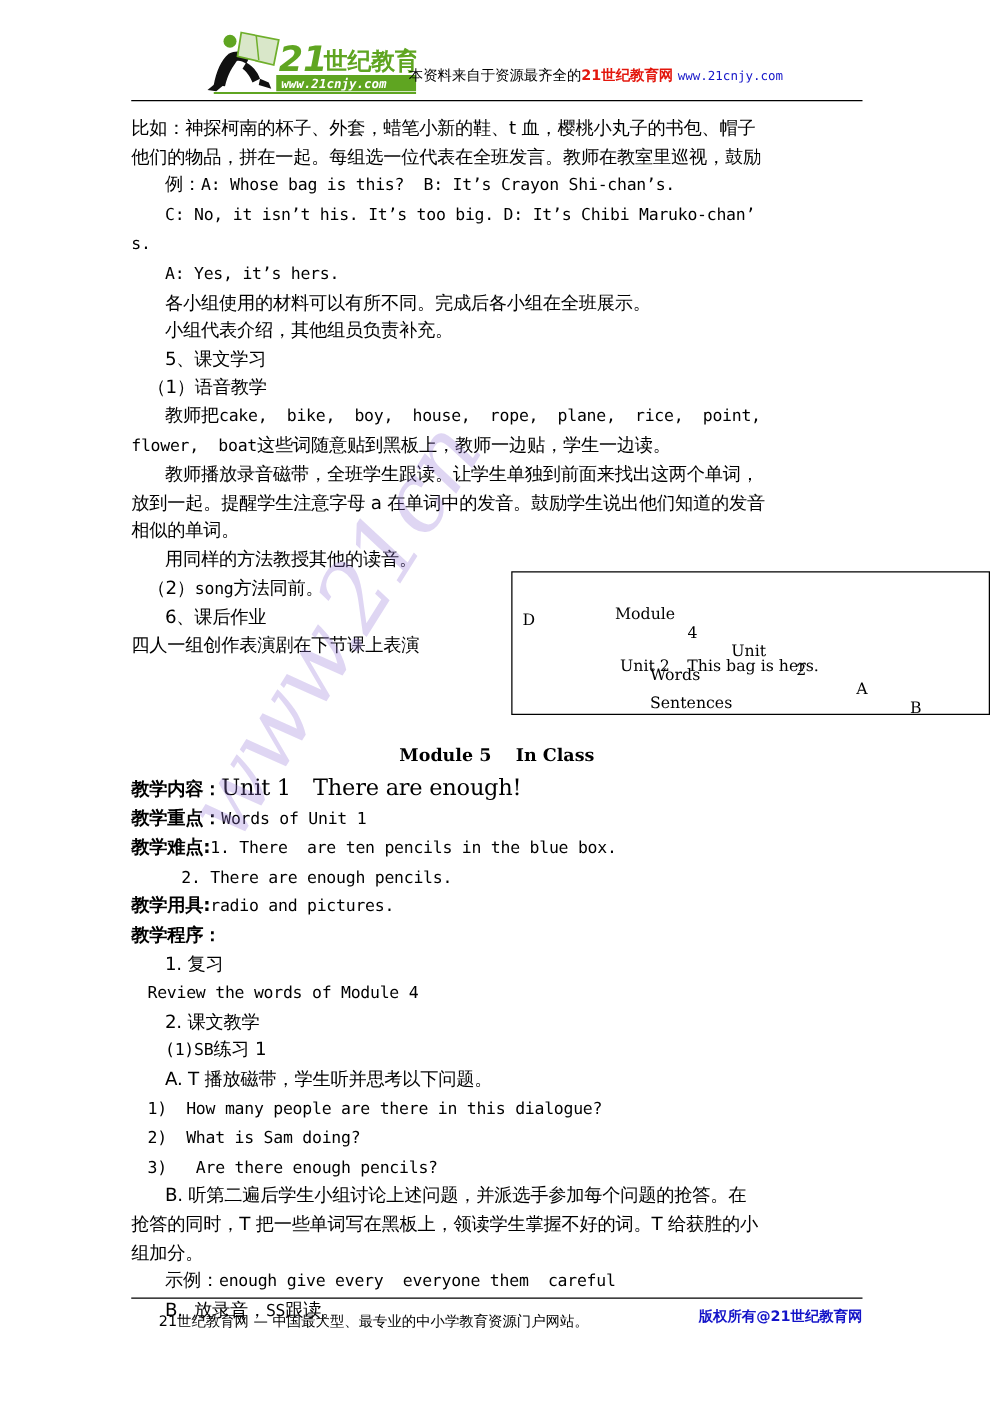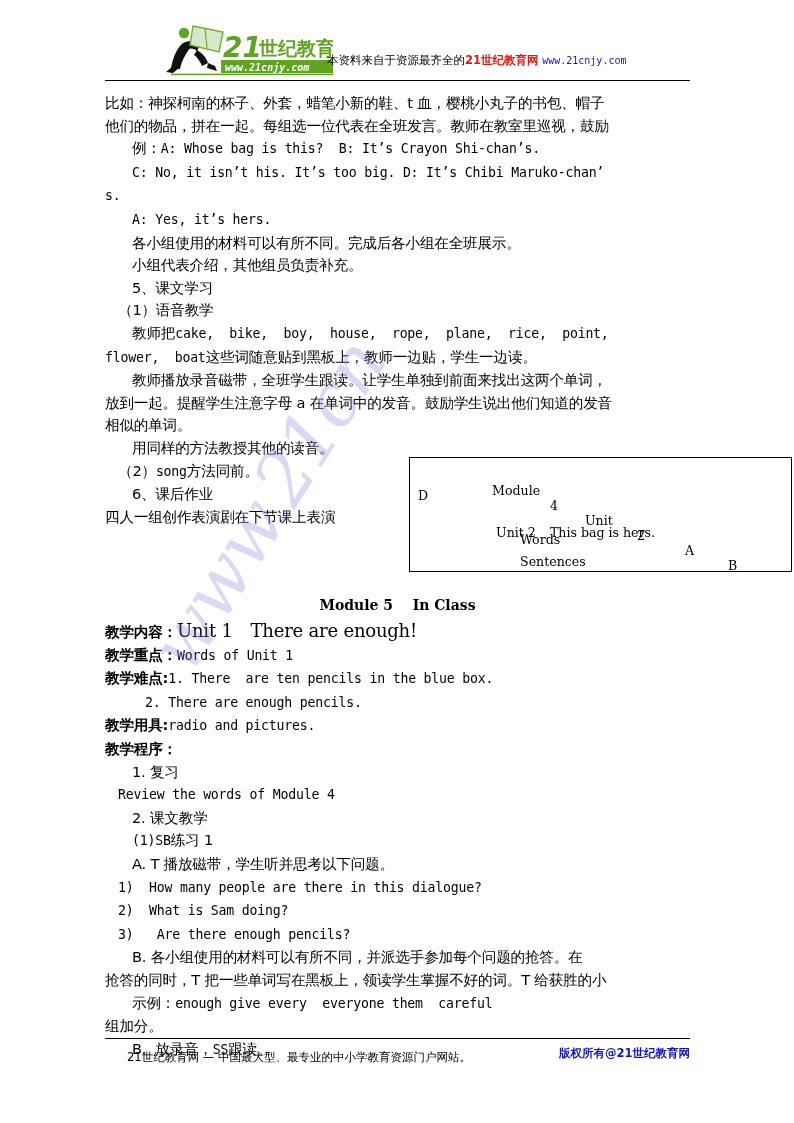--- a/index.html
+++ b/index.html
@@ -330,25 +330,25 @@
     <div class="ln ind2"><span class="lat">Review the words of Module 4</span></div>
     <div class="ln ind1">2. 课文教学</div>
     <div class="ln ind1"><span class="lat">(1)SB</span><span class="cjk">练习 1</span></div>
 
     <div class="ln ind1">A. T 播放磁带，学生听并思考以下问题。</div>
 
     <div class="ln ind2"><span class="lat">1)  How many people are there in this dialogue?</span></div>
     <div class="ln ind2"><span class="lat">2)  What is Sam doing?</span></div>
     <div class="ln ind2"><span class="lat">3)   Are there enough pencils?</span></div>
 
-    <div class="ln ind1">B. 各小组使用的材料可以有所不同，并派选手参加每个问题的抢答。在</div>
+    <div class="ln ind1">B. 听第二遍后学生小组讨论上述问题，并派选手参加每个问题的抢答。在</div>
     <div class="ln">抢答的同时，T 把一些单词写在黑板上，领读学生掌握不好的词。T 给获胜的小</div>
+    <div class="ln">组加分。</div>
+
     <div class="ln ind1"><span class="cjk">示例：</span><span class="lat">enough give every  everyone them  careful</span></div>
-
-    <div class="ln">组加分。</div>
 
     <div class="ln ind1"><span class="cjk">B.  放录音，</span><span class="lat">SS</span><span class="cjk">跟读。</span></div>
   </div>
 
   <div class="footer-rule"></div>
   <div class="footer">
     <span class="footer-left">21世纪教育网 — 中国最大型、最专业的中小学教育资源门户网站。</span>
     <span class="footer-right">版权所有@21世纪教育网</span>
   </div>
 

